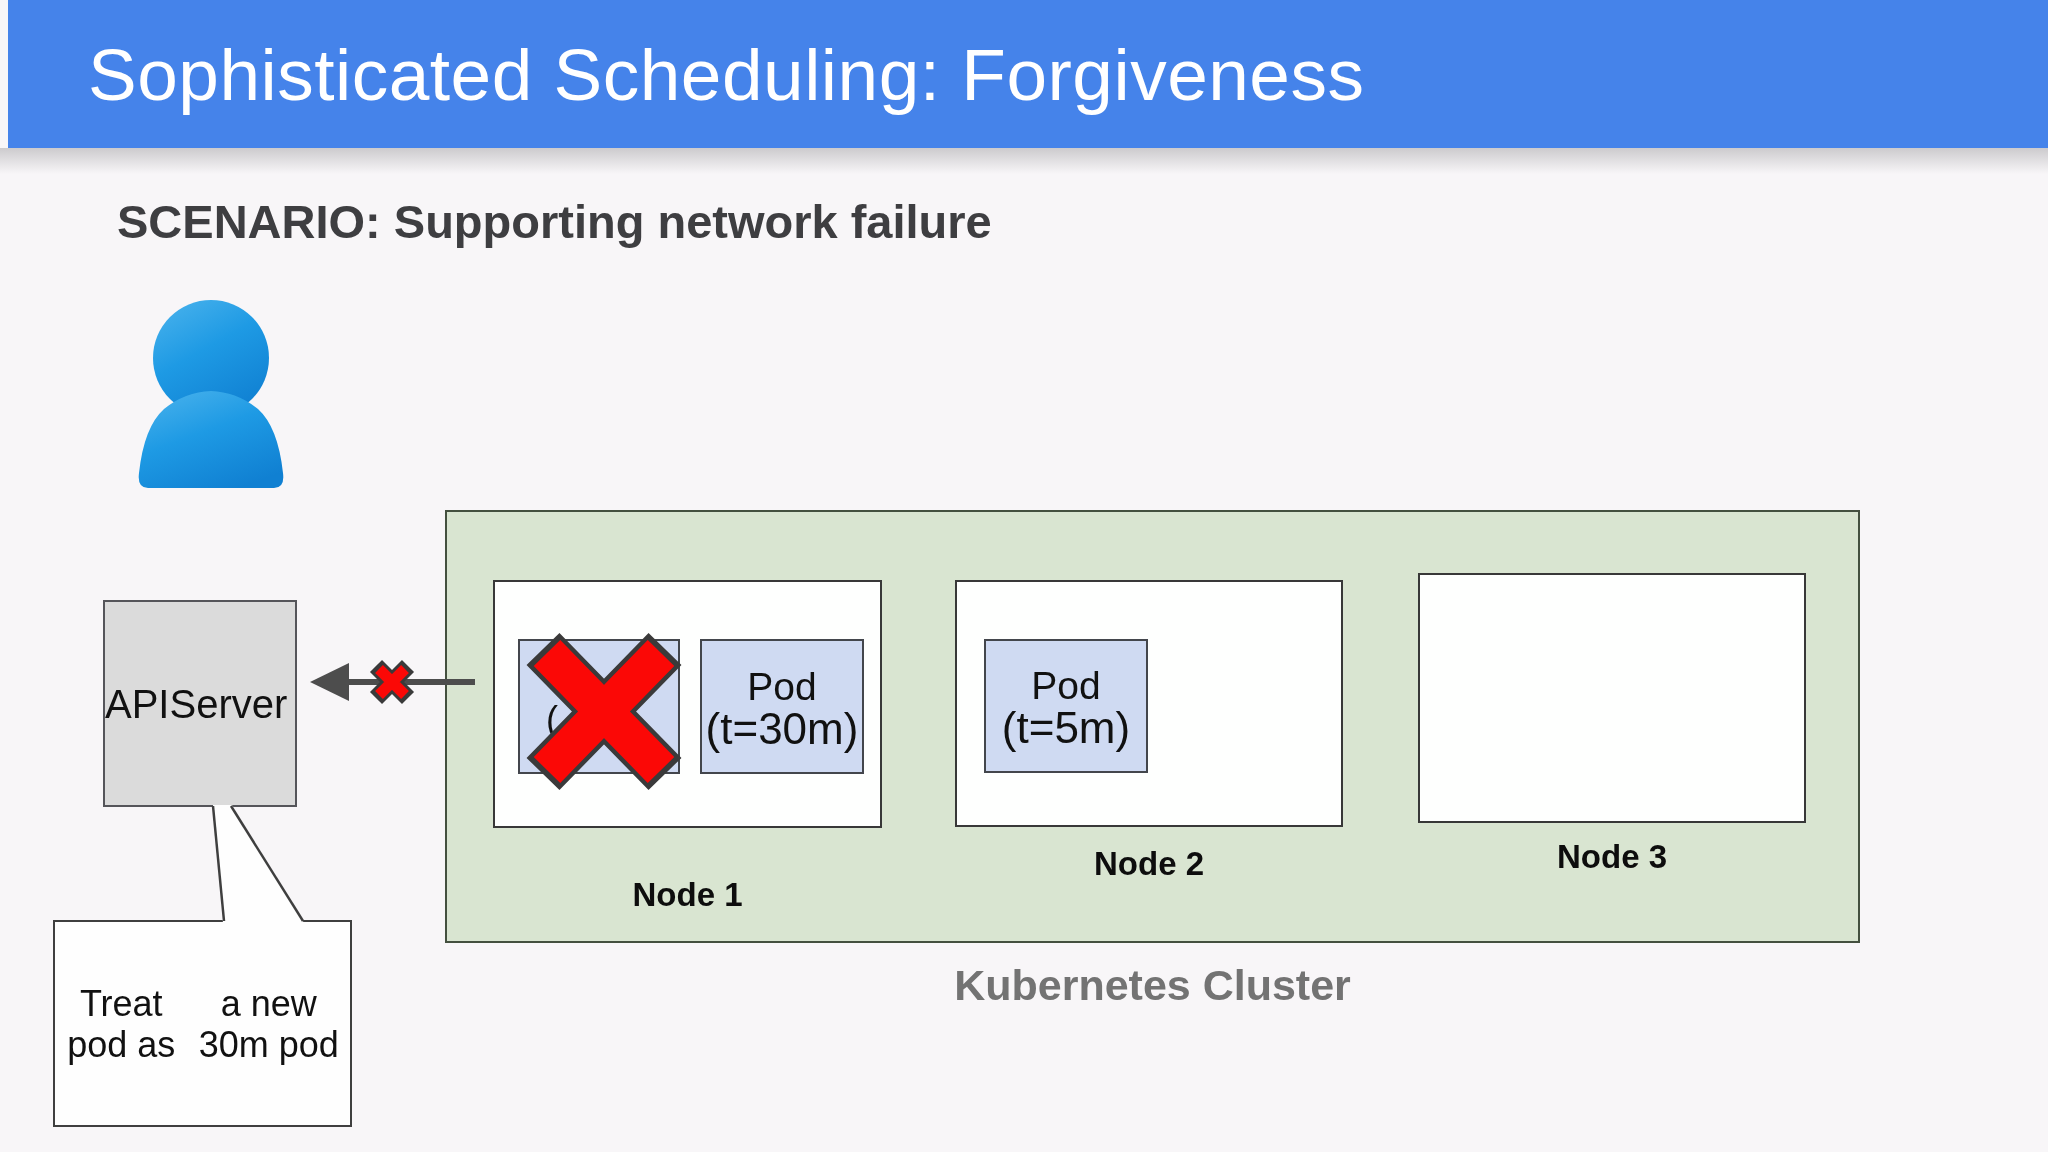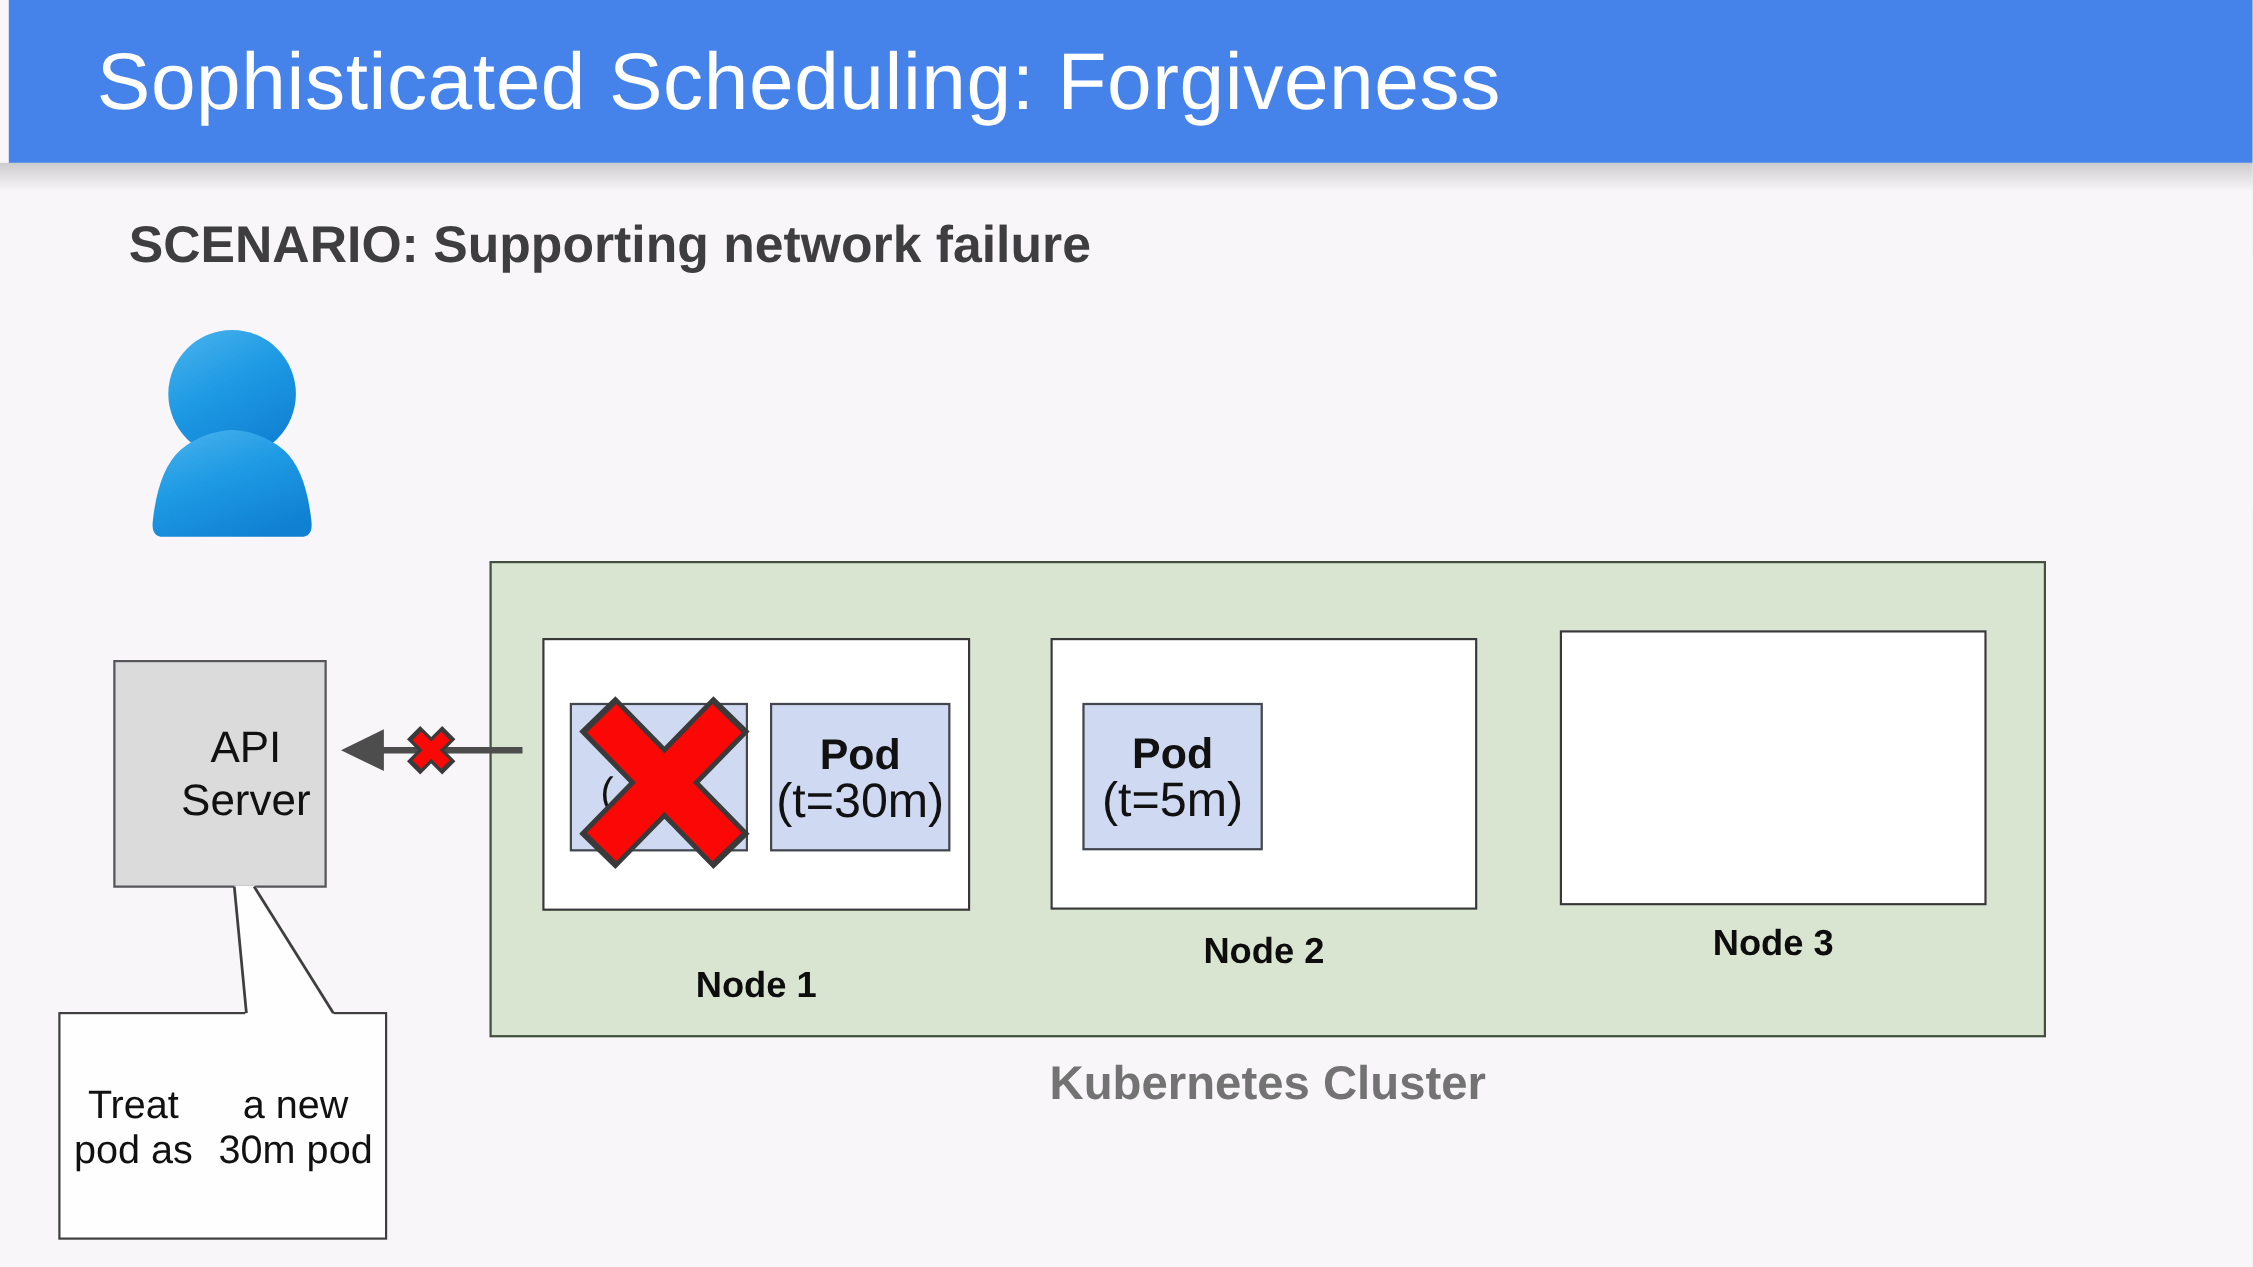--- a/index.html
+++ b/index.html
@@ -28,22 +28,22 @@
     font-size:47px;font-weight:700;color:var(--heading-text,#3E3E41);
   }
   
   .user-svg{position:absolute;left:130px;top:296px;}
   
   .api-box{
     position:absolute;left:103px;top:600px;width:194px;height:207px;
     background:var(--api-gray,#DBDBDB);
     border:2.5px solid var(--api-border,#55555A);
     box-sizing:border-box;
-    display:flex;flex-direction:column;align-items:center;justify-content:center;
-    font-size:40px;line-height:48px;color:var(--text-black,#111111);padding-left:47px;
+    display:flex;align-items:center;
+    font-size:40px;line-height:48px;color:var(--text-black,#111111);
   }
   
   .cluster{
     position:absolute;left:445px;top:510px;width:1415px;height:433px;
     background:var(--cluster-green,#D9E5D1);
     border:2.5px solid var(--cluster-border,#44503F);
     box-sizing:border-box;
   }
   .cluster-label{
     position:absolute;left:445px;top:961px;width:1415px;
@@ -66,21 +66,21 @@
   .nl2{left:955px;top:845px;width:388px;}
   .nl3{left:1418px;top:838px;width:388px;}
   
   .pod{
     position:absolute;background:var(--pod-blue,#CFDAF2);
     border:2.5px solid var(--pod-border,#43464C);
     box-sizing:border-box;
     display:flex;flex-direction:column;align-items:center;justify-content:center;
     color:var(--text-black,#111111);
   }
-  .pod .pod-name{font-size:39px;font-weight:700;line-height:44px;}
+  .pod .pod-name{font-size:39px;font-weight:400;line-height:44px;}
   .pod .pod-time{font-size:44px;font-weight:400;line-height:40px;}
   .pod-dead{left:23px;top:57px;width:162px;height:135px;justify-content:flex-start;align-items:flex-start;}
   .pod-dead .paren{font-size:36px;font-weight:400;margin:58px 0 0 26px;}
   .pod-30{left:205px;top:57px;width:164px;height:135px;}
   .pod-5{left:27px;top:57px;width:164px;height:134px;}
   
   .callout{
     position:absolute;left:53px;top:920px;width:299px;height:207px;
     background:#FEFEFE;border:2.5px solid #3F3F3F;box-sizing:border-box;
     display:flex;flex-direction:row;align-items:center;justify-content:center;

